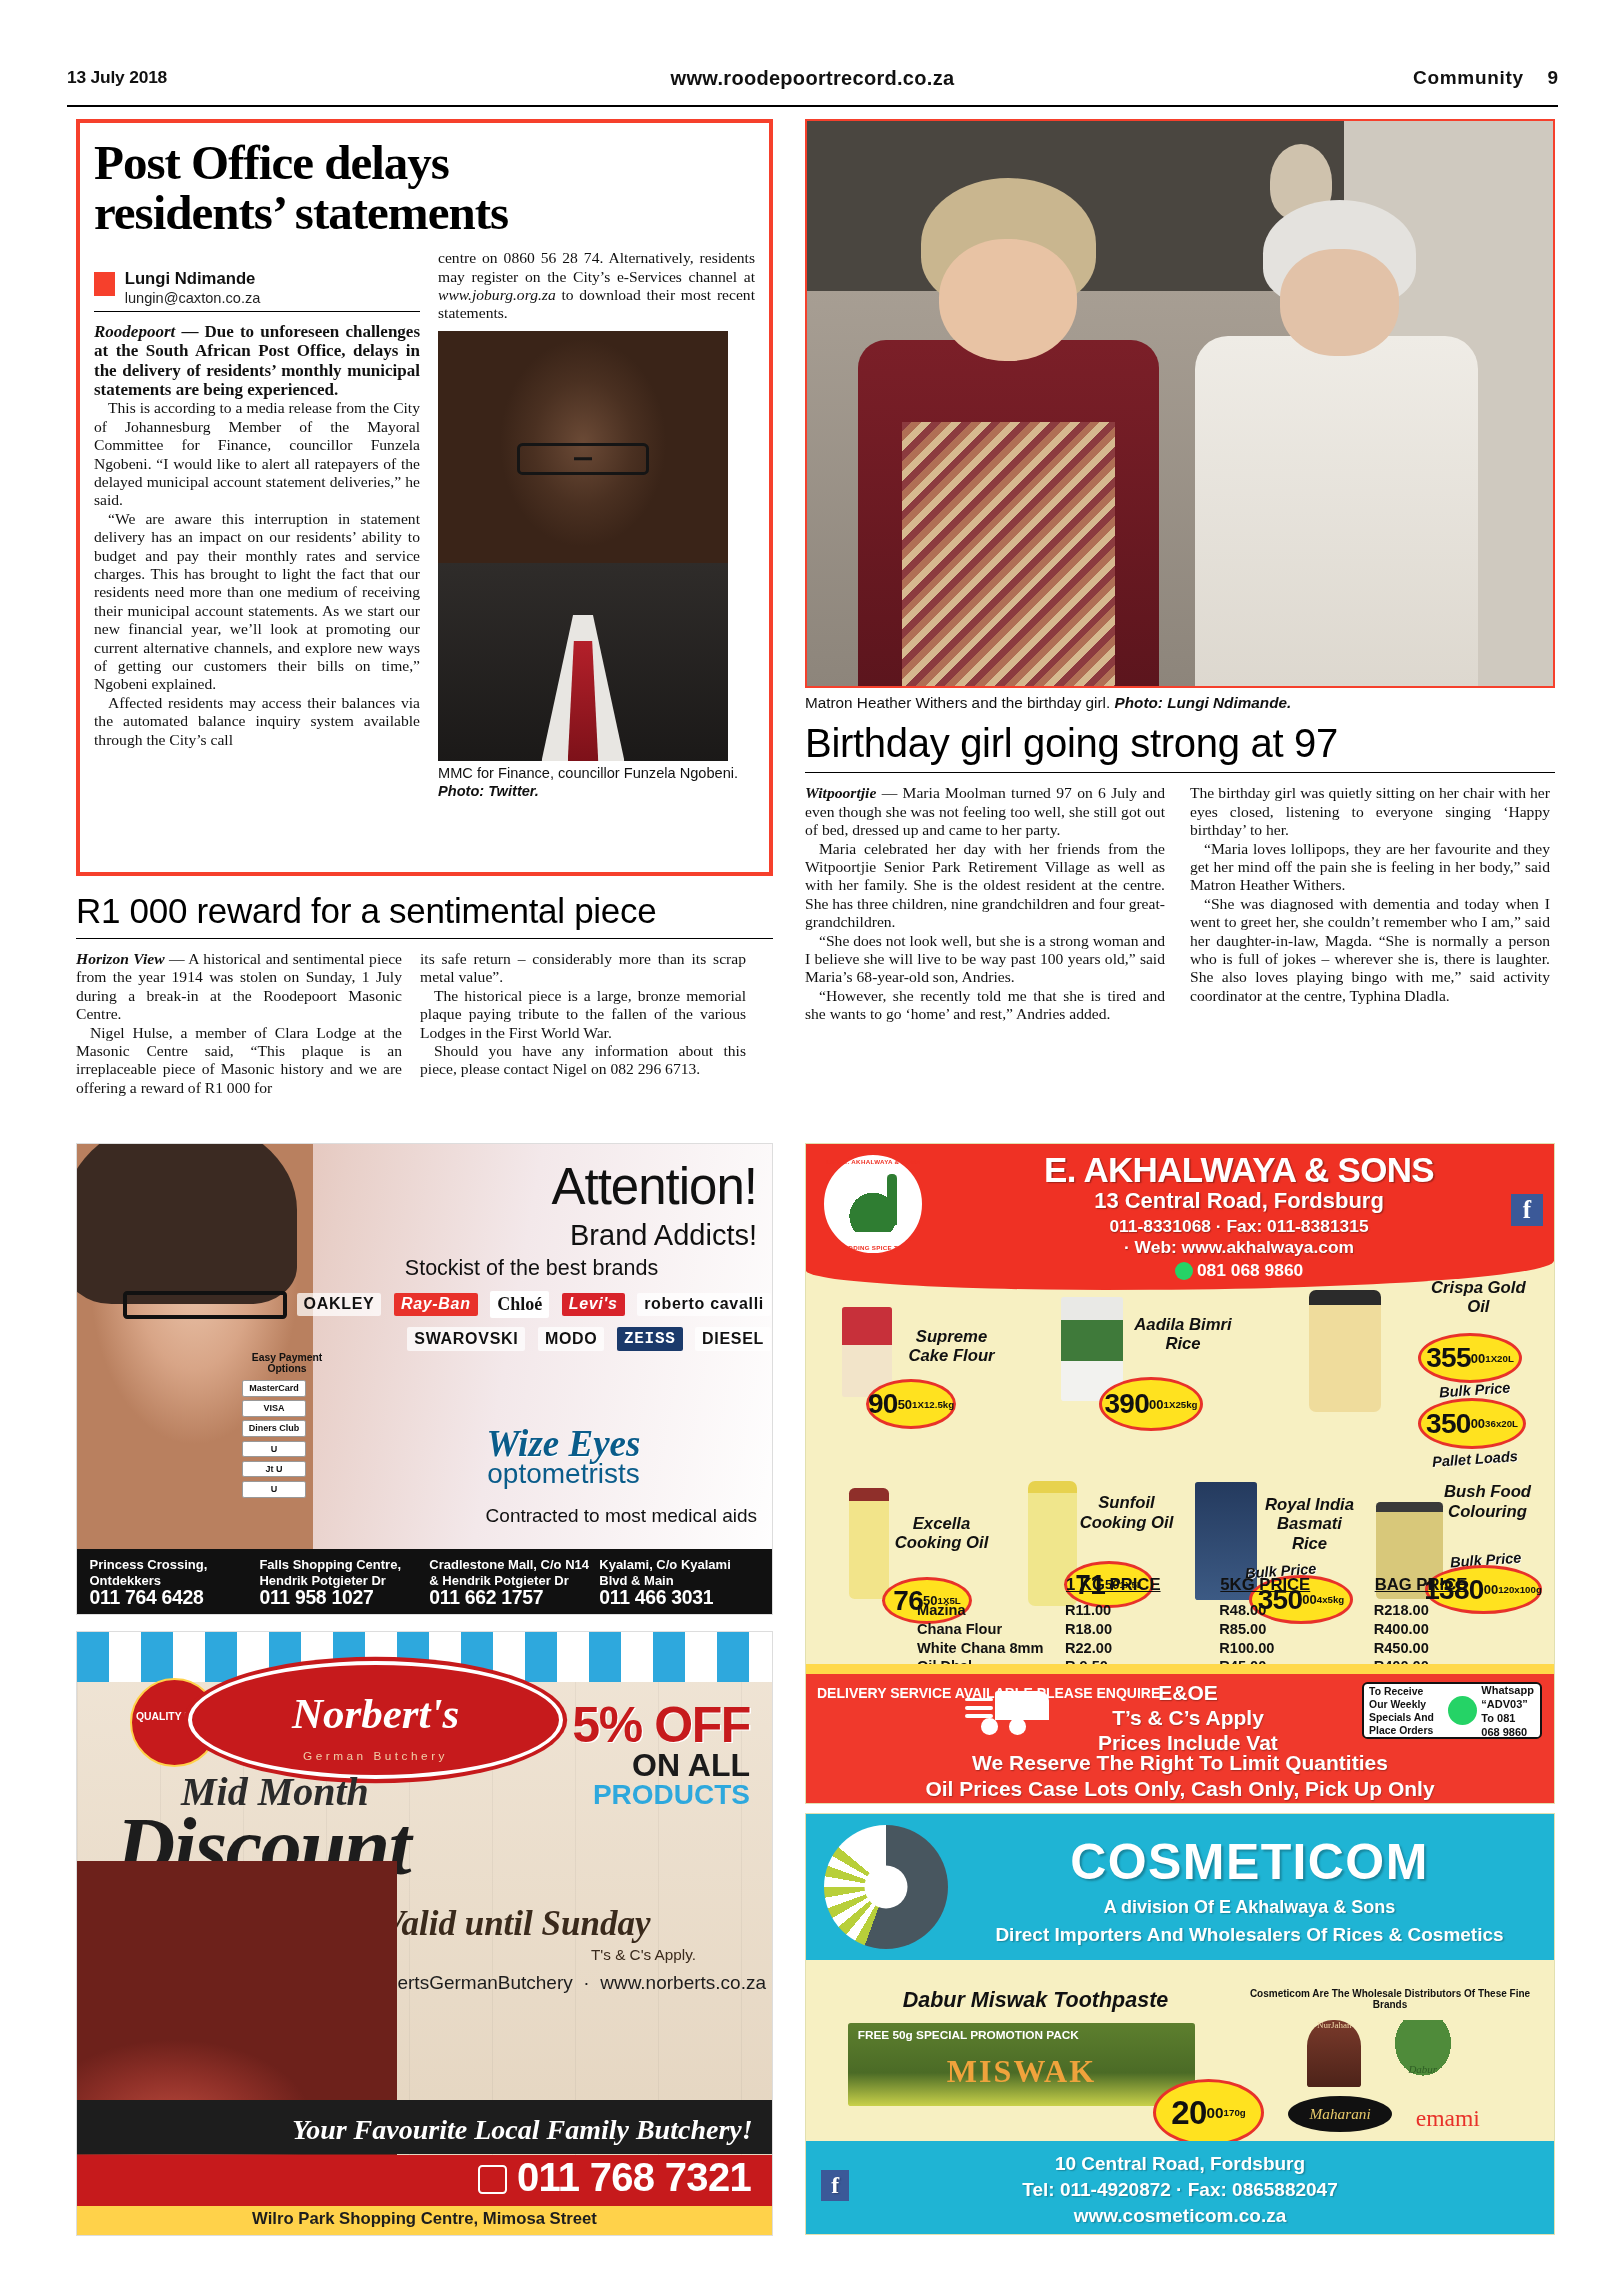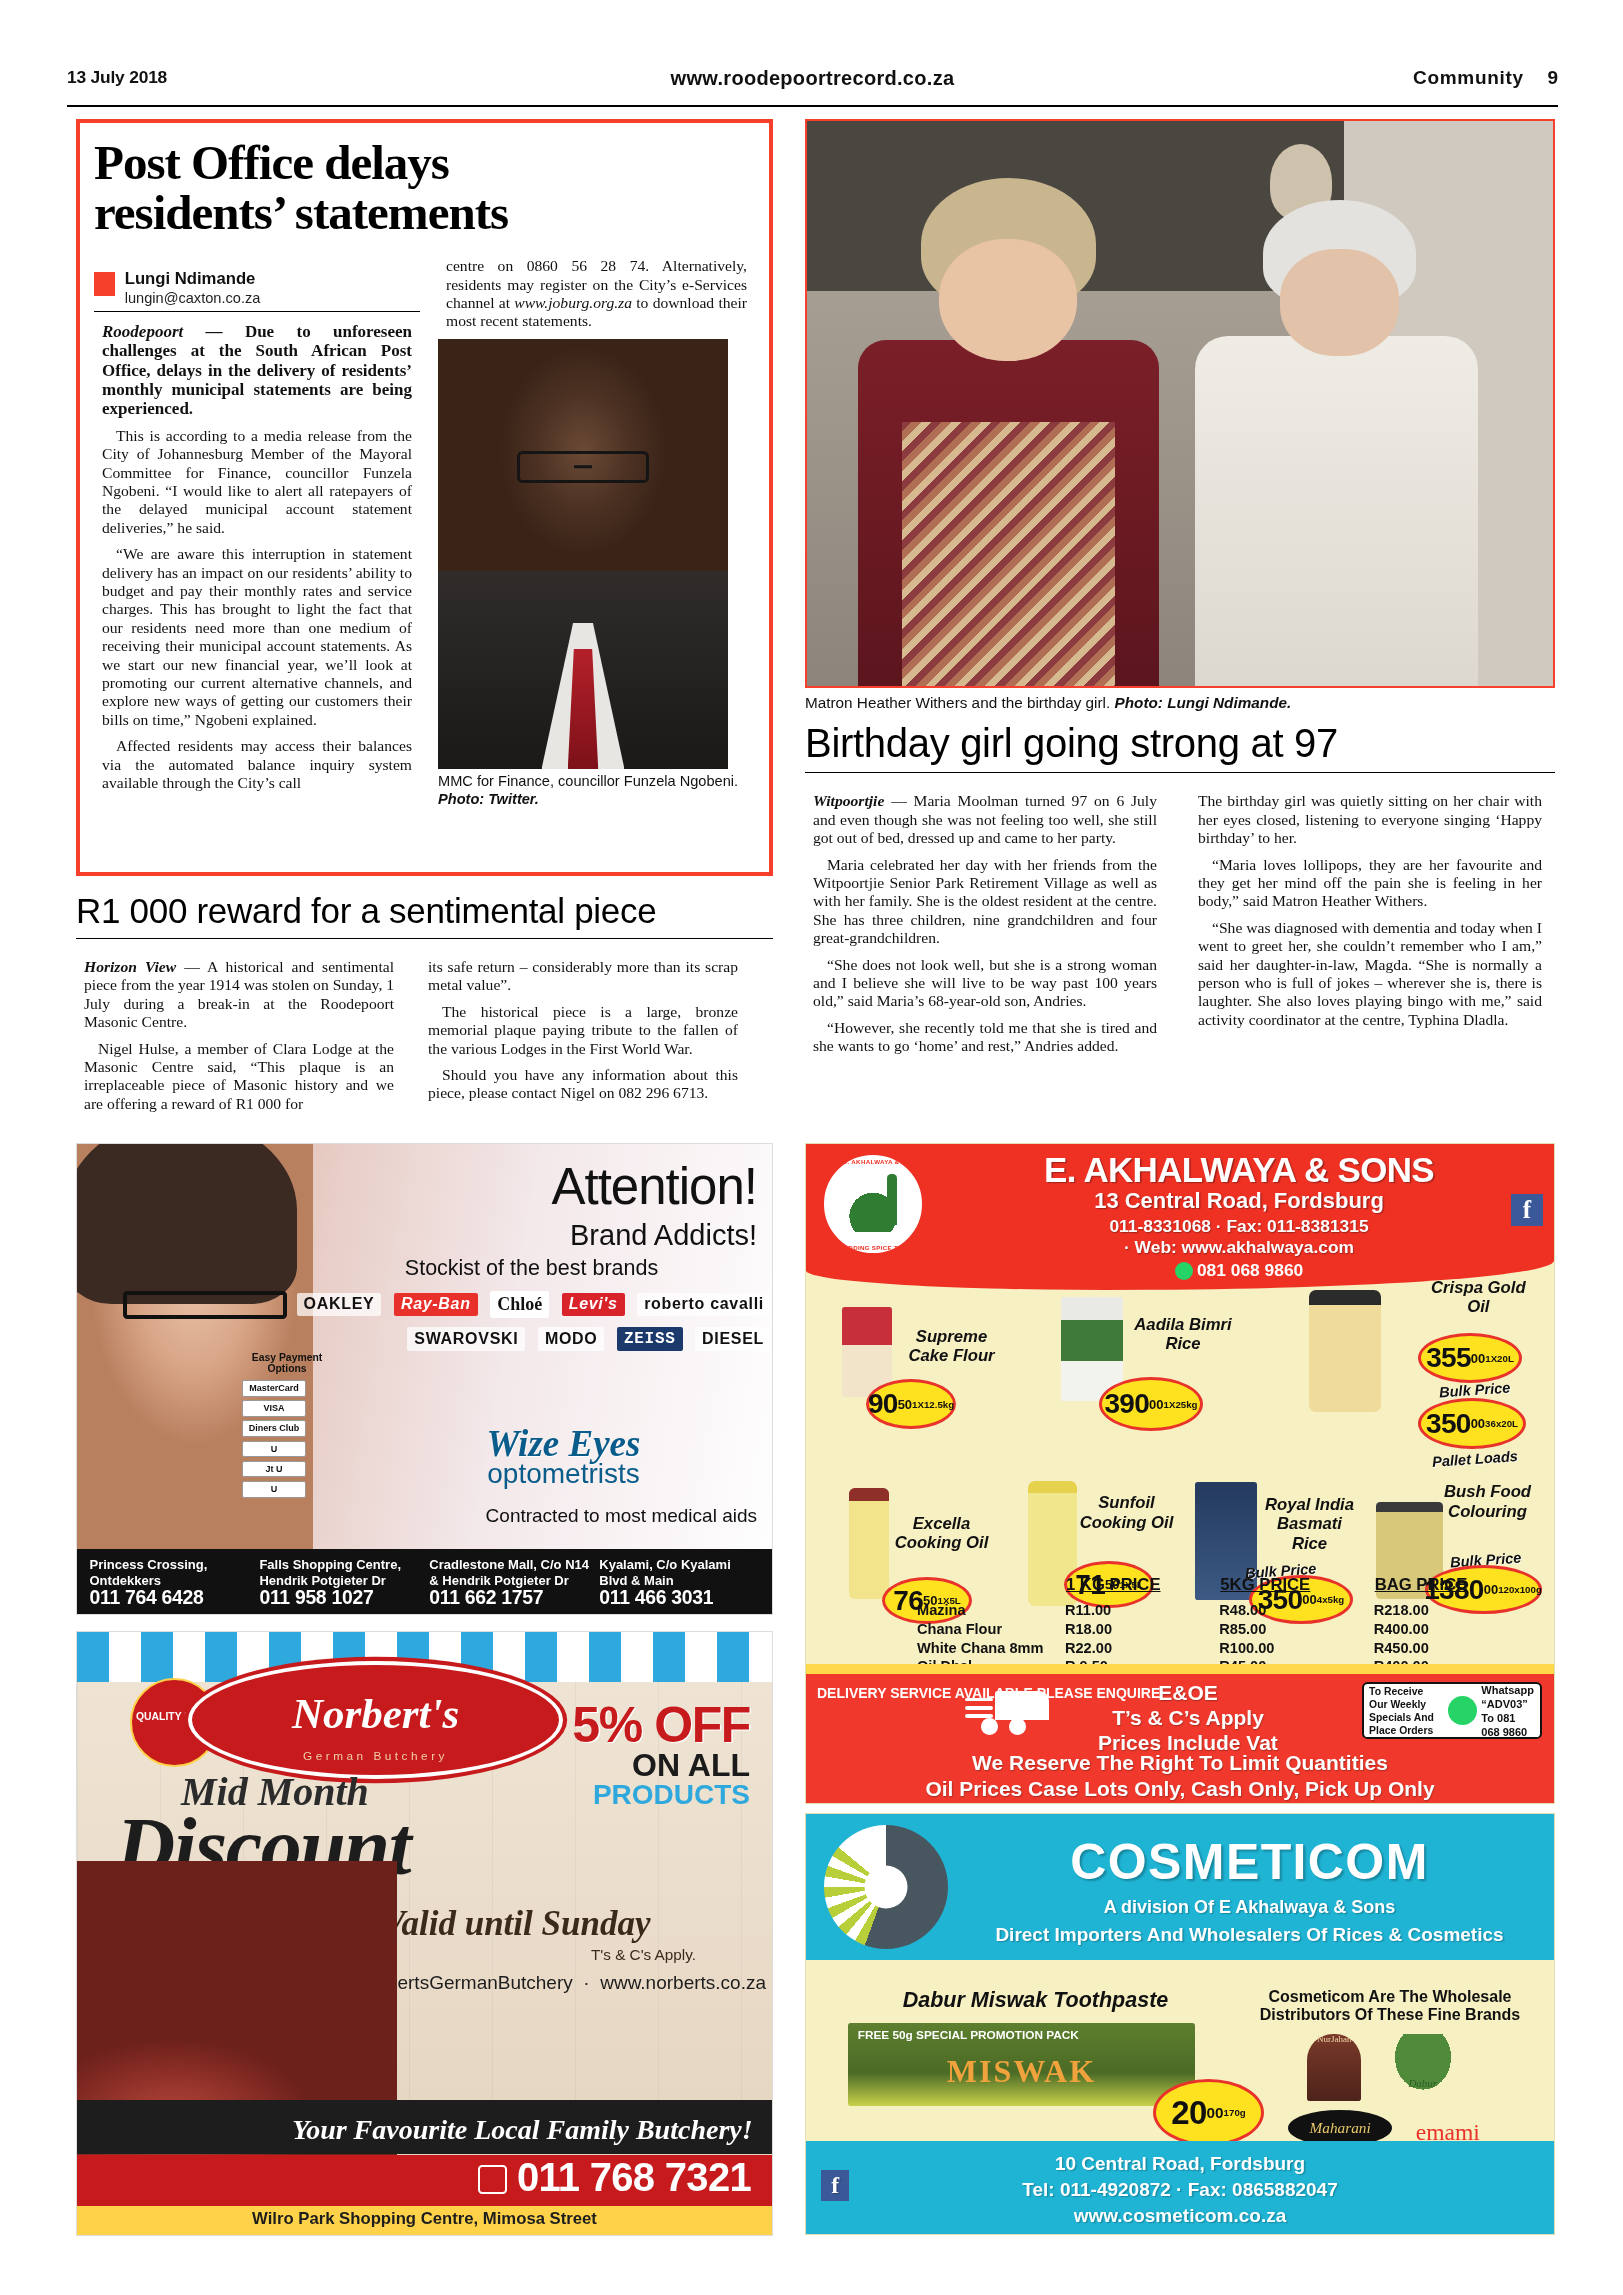--- a/index.html
+++ b/index.html
@@ -38,21 +38,21 @@
   }
   .byline-wrap { display:flex; align-items:flex-start; gap:9.7px; margin-top:21px; }
   .byline-sq { width:21px; height:23.6px; background:#f6402c; flex:0 0 auto; margin-top:2.1px;}
   .byline-name { font-family:"Liberation Sans",sans-serif; font-weight:700; font-size:16.7px; line-height:1.1;}
   .byline-mail { font-family:"Liberation Sans",sans-serif; font-size:14.6px; line-height:1.25; color:#222; }
   .byline-rule { border-bottom:1px solid #000; width:326px; margin-top:4.2px; }
 
   .cols2 { display:flex; gap:18px; margin-top:11px; }
   .col { width:326px; }
   .body-txt { font-size:15.6px; line-height:18.4px; text-align:justify; }
-  .body-txt p { margin:8px; text-indent:14px; }
+  .body-txt p { margin:0; text-indent:14px; }
   .body-txt p.noind { text-indent:0; }
   .lead { font-weight:700; font-size:17px; line-height:19.4px; text-indent:0; }
   .lead em { font-style:italic; }
   .it { font-style:italic; }
 
   .mug {
     width:290px; height:430px; margin:8.3px 0 4.2px 0;
     background:
       radial-gradient(ellipse 83px 104px at 50% 26%, #6b4a36 0%, #4a3021 60%, #3a2418 100%),
       linear-gradient(180deg,#8fa3b2 0%, #7c8c99 35%, #55606b 100%);
@@ -235,21 +235,21 @@
   #adCos .cosdir { position:absolute; left:153px; top:110px; right:14px; text-align:center; color:#fff;
     font-family:"Liberation Sans",sans-serif; font-size:19px; font-weight:700; text-shadow:1.4px 1.4px 1.4px rgba(0,0,0,.25);}
   #adCos .mis { position:absolute; left:42px; top:174px; width:375px; }
   #adCos .mis .t { font-family:"Liberation Sans",sans-serif; font-style:italic; font-weight:700; font-size:21.5px; text-align:center;}
   #adCos .mispack { margin-top:9.7px; width:347px; height:83px; background:linear-gradient(180deg,#5d7f2e 0%,#4b6b26 60%,#c9d14a 100%);
      border-radius:2.8px; position:relative; }
   #adCos .mispack .free { position:absolute; left:9.7px; top:5.6px; font-family:"Liberation Sans",sans-serif; font-size:11.8px; font-weight:700; color:#fff;}
   #adCos .mispack .mw { position:absolute; left:50%; top:30.5px; transform:translateX(-50%);
      font-family:"Liberation Serif",serif; font-weight:700; font-size:32px; color:#f0a33c; letter-spacing:2.1px;}
   #adCos .brands { position:absolute; right:21px; top:174px; width:298px; text-align:center; }
-  #adCos .brands .arc { font-family:"Liberation Sans",sans-serif; font-size:16px; font-weight:700;margin-left:12px; }
+  #adCos .brands .arc { font-family:"Liberation Sans",sans-serif; font-size:10px; font-weight:700;margin-left:12px; }
   #adCos .brandrow { display:flex; justify-content:center; gap:23.6px; margin-top:9.7px; align-items:flex-end;}
   #adCos .bnurjahan { width:54px; height:67px; background:linear-gradient(180deg,#7a3a2b,#4d2319); border-radius:26px 26px 2.8px 2.8px;
      color:#f0d8a8; font-family:"Liberation Serif",serif; font-size:9px; text-align:center; }
   #adCos .bdabur { width:76px; height:67px; background:radial-gradient(ellipse at 50% 35%, #4f8b3a 0 28px, transparent 28px);
      font-family:"Liberation Serif",serif; font-size:11px; color:#2f5e25; text-align:center; padding-top:43px; font-style:italic;}
   #adCos .bmaha { width:104px; height:36px; border-radius:50%; background:#111; color:#e8c96a;
      font-family:"Liberation Serif",serif; font-style:italic; font-size:15.3px; text-align:center; line-height:36px;}
   #adCos .bemami { font-family:"Liberation Serif",serif; font-size:23.6px; color:#e8322a; }
   #adCos .cosfoot { position:absolute; left:0; bottom:0; width:100%; height:93px; background:#1fb4d4; color:#fff;
      font-family:"Liberation Sans",sans-serif; text-align:center; padding-top:9.7px; }

